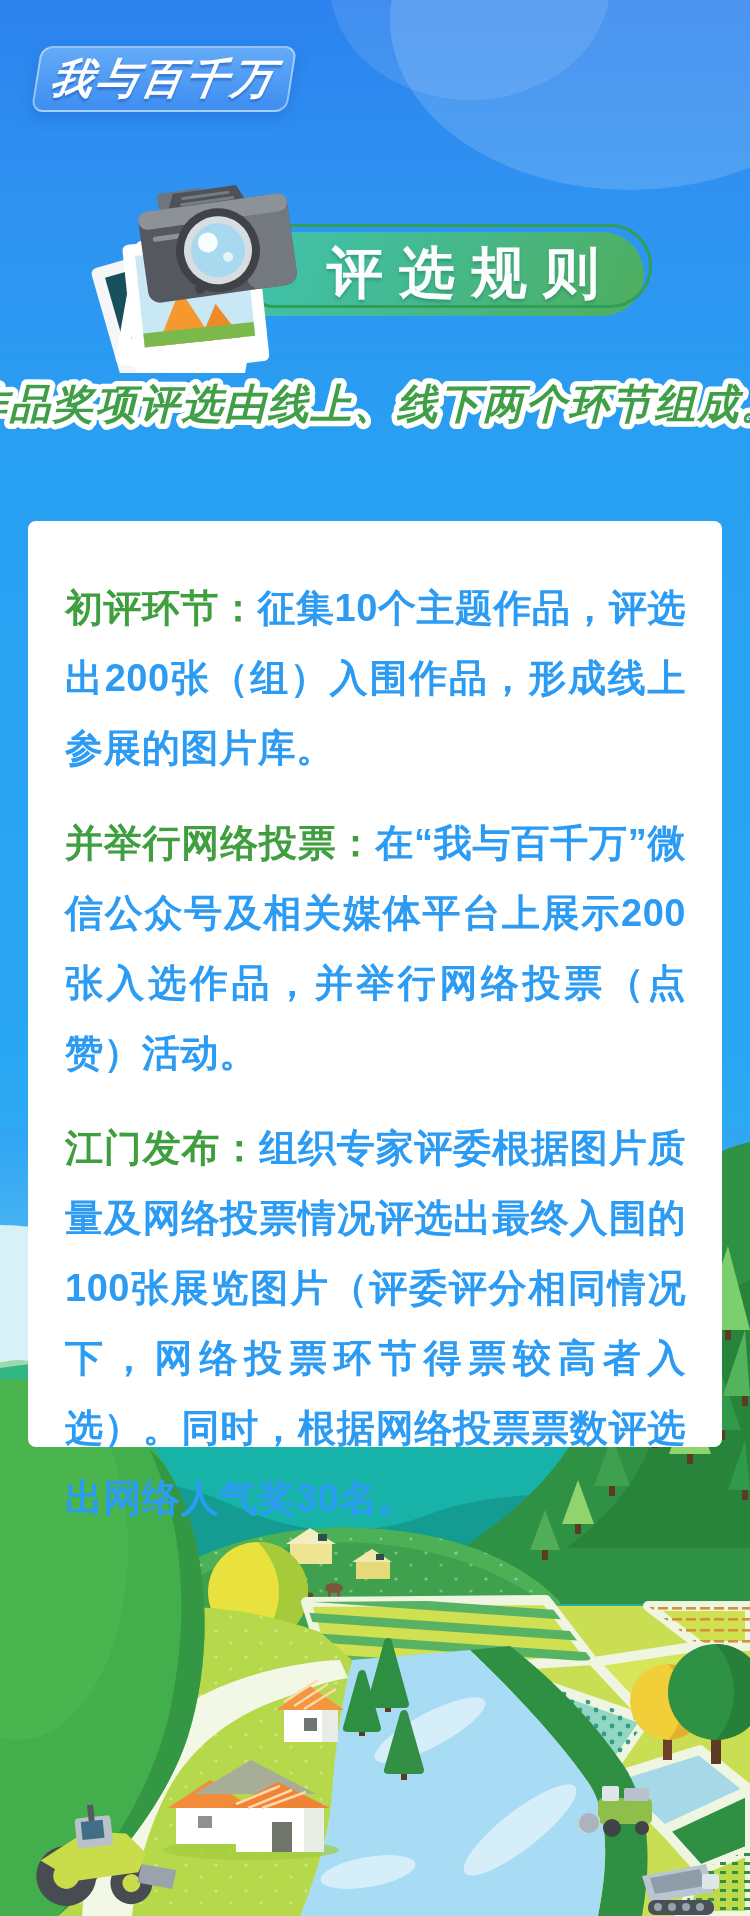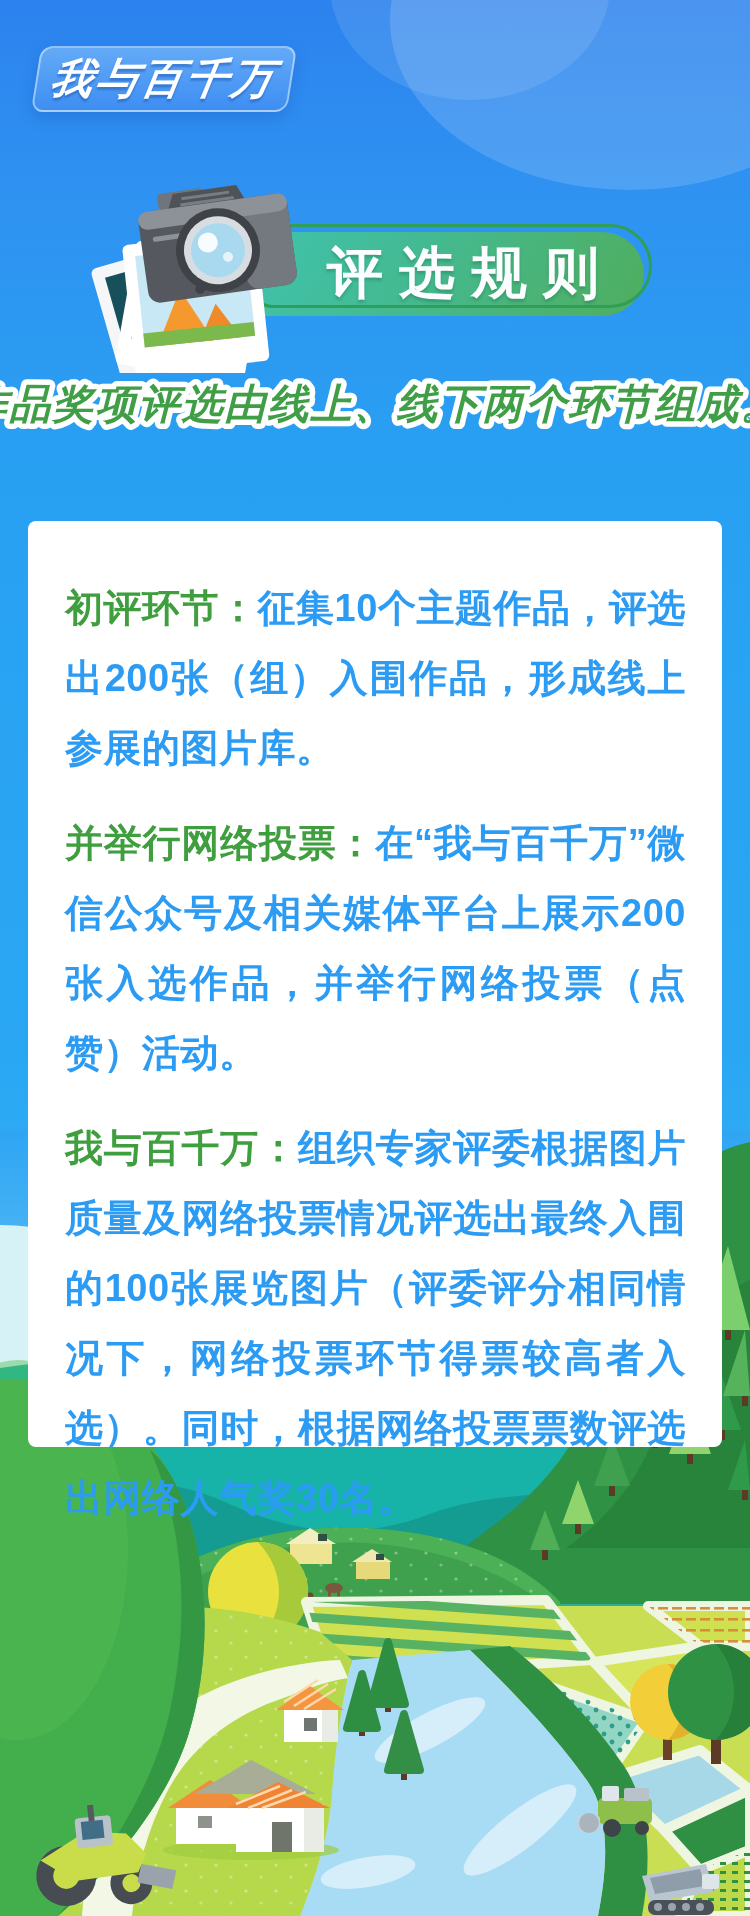--- a/index.html
+++ b/index.html
@@ -136,21 +136,21 @@
     </svg>
   </div>
 
   <svg class="intro">
     <text x="375" y="52" text-anchor="middle">作品奖项评选由线上、线下两个环节组成。</text>
   </svg>
 
   <section class="card">
     <p class="rule"><span class="rule-label">初评环节：</span><span class="rule-text">征集10个主题作品，评选出200张（组）入围作品，形成线上参展的图片库。</span></p>
     <p class="rule"><span class="rule-label">并举行网络投票：</span><span class="rule-text">在“我与百千万”微信公众号及相关媒体平台上展示200张入选作品，并举行网络投票（点赞）活动。</span></p>
-    <p class="rule"><span class="rule-label">我与百千万：</span><span class="rule-text">组织专家评委根据图片质量及网络投票情况评选出最终入围的100张展览图片（评委评分相同情况下，网络投票环节得票较高者入选）。同时，根据网络投票票数评选出网络人气奖30名。</span></p>
+    <p class="rule"><span class="rule-label">江门发布：</span><span class="rule-text">组织专家评委根据图片质量及网络投票情况评选出最终入围的100张展览图片（评委评分相同情况下，网络投票环节得票较高者入选）。同时，根据网络投票票数评选出网络人气奖30名。</span></p>
   </section>
 
   <svg class="scene" viewBox="0 0 750 786">
     <defs>
       <linearGradient id="skyG" x1="0" y1="0" x2="0" y2="1">
         <stop offset="0" stop-color="#2fa5f3"></stop>
           <stop offset=".35" stop-color="#6cc9f4"></stop>
           <stop offset=".6" stop-color="#9fdef5"></stop>
       </linearGradient>
       <pattern id="pStripe" width="10" height="20" patternUnits="userSpaceOnUse" patternTransform="rotate(4)">

